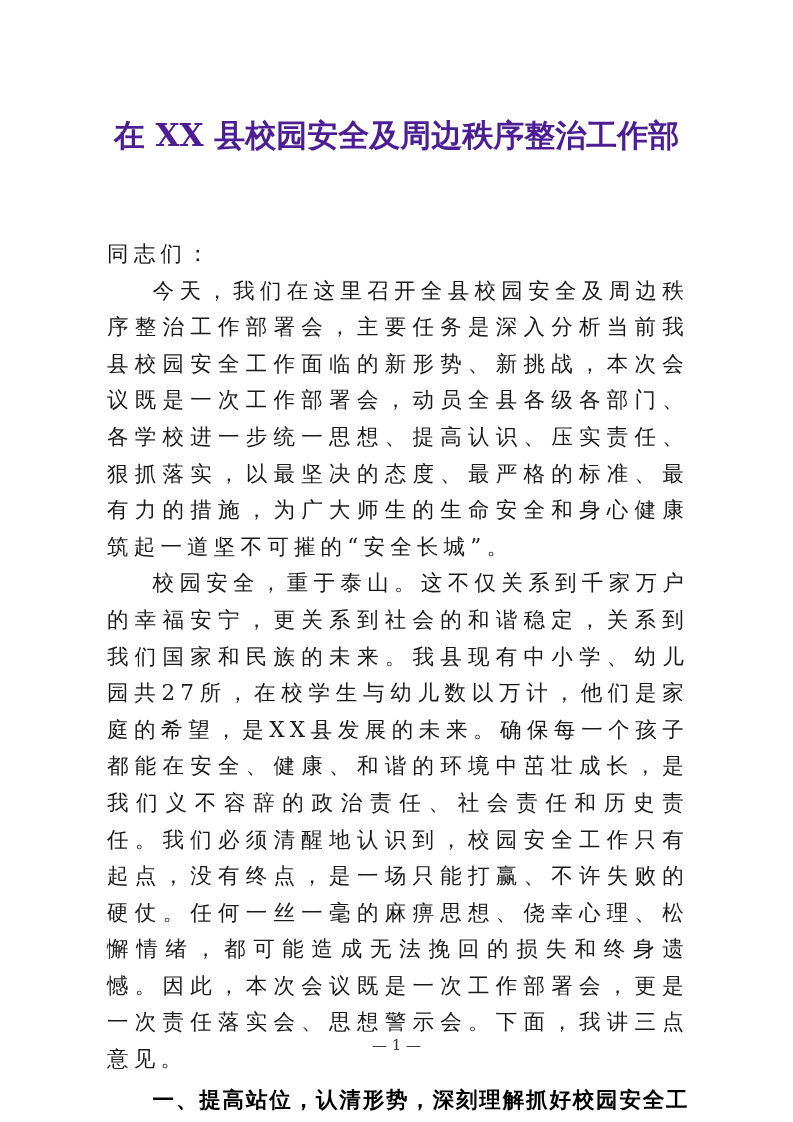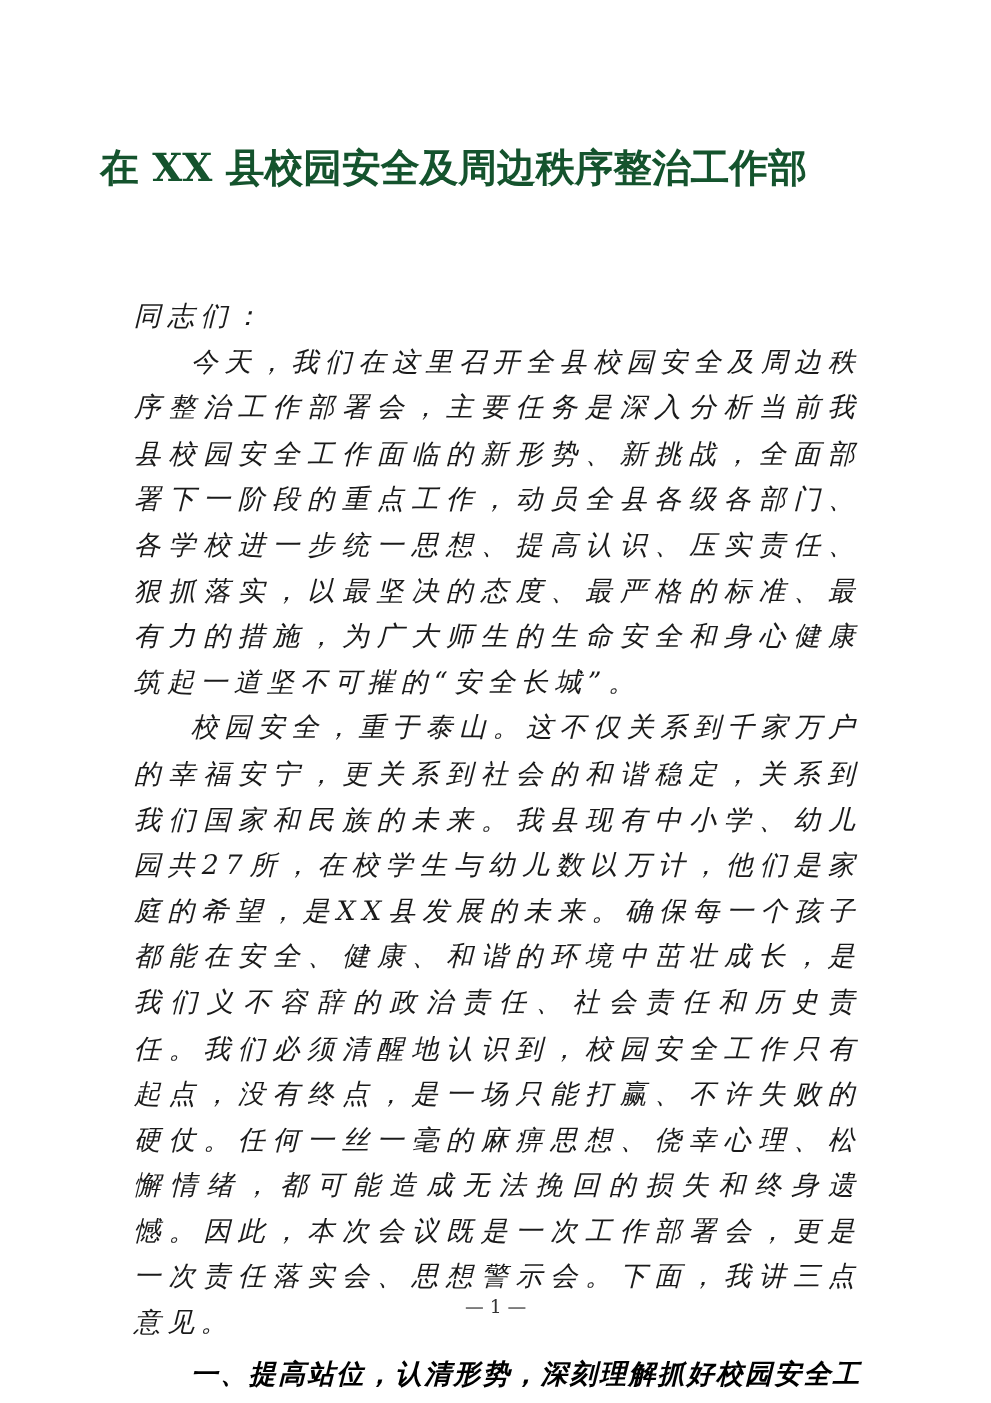--- a/index.html
+++ b/index.html
@@ -19,43 +19,42 @@
     position: absolute;
     left: 0; top: 0;
     width: 793px; height: 1122px;
     background: #ffffff;
   }
   .title {
     position: absolute;
     left: 80px;
     width: 633px;
     top: 112px;
-    text-align: left;
+    text-align: center;
     font-family: "DejaVu Serif", "Liberation Serif", serif;
     font-weight: bold;
     font-size: 31px;
     line-height: 46px;
     letter-spacing: 0px;
-    color: #14532d;
+    color: #4c1d95;
   }
   .body-text {
     position: absolute;
     left: 107px;
     width: 582px;
     top: 236px;
     font-size: 21.5px;
     line-height: 36.6px;
     letter-spacing: 5.2px;
     text-align: justify;
     color: #1a1a1a;
   }
   .body-text p {
     margin: 0;
     padding: 0;
-    font-style: italic;
   }
   .indent {
     text-indent: 2.12em;
   }
   .heading {
     font-family: "DejaVu Sans", "Liberation Sans", sans-serif;
     font-weight: bold;
     letter-spacing: 1.4px;
     color: #000000;
     margin-top: 4px !important;
@@ -74,21 +73,21 @@
 <body>
 
 <div class="page">
 
   <div class="title">
     <div>在 XX 县校园安全及周边秩序整治工作部</div>
   </div>
 
   <div class="body-text">
     <p>同志们：</p>
-    <p class="indent">今天，我们在这里召开全县校园安全及周边秩序整治工作部署会，主要任务是深入分析当前我县校园安全工作面临的新形势、新挑战，全面部署下一阶段的重点工作，动员全县各级各部门、各学校进一步统一思想、提高认识、压实责任、狠抓落实，以最坚决的态度、最严格的标准、最有力的措施，为广大师生的生命安全和身心健康筑起一道坚不可摧的“安全长城”。</p>
+    <p class="indent">今天，我们在这里召开全县校园安全及周边秩序整治工作部署会，主要任务是深入分析当前我县校园安全工作面临的新形势、新挑战，本次会议既是一次工作部署会，动员全县各级各部门、各学校进一步统一思想、提高认识、压实责任、狠抓落实，以最坚决的态度、最严格的标准、最有力的措施，为广大师生的生命安全和身心健康筑起一道坚不可摧的“安全长城”。</p>
     <p class="indent">校园安全，重于泰山。这不仅关系到千家万户的幸福安宁，更关系到社会的和谐稳定，关系到我们国家和民族的未来。我县现有中小学、幼儿园共27所，在校学生与幼儿数以万计，他们是家庭的希望，是XX县发展的未来。确保每一个孩子都能在安全、健康、和谐的环境中茁壮成长，是我们义不容辞的政治责任、社会责任和历史责任。我们必须清醒地认识到，校园安全工作只有起点，没有终点，是一场只能打赢、不许失败的硬仗。任何一丝一毫的麻痹思想、侥幸心理、松懈情绪，都可能造成无法挽回的损失和终身遗憾。因此，本次会议既是一次工作部署会，更是一次责任落实会、思想警示会。下面，我讲三点意见。</p>
     <p class="indent heading">一、提高站位，认清形势，深刻理解抓好校园安全工作的极端重要性和现实紧迫性</p>
 
   </div>
 
   <div class="page-number">— 1 —</div>
 
 </div>
 
 </body></html>

